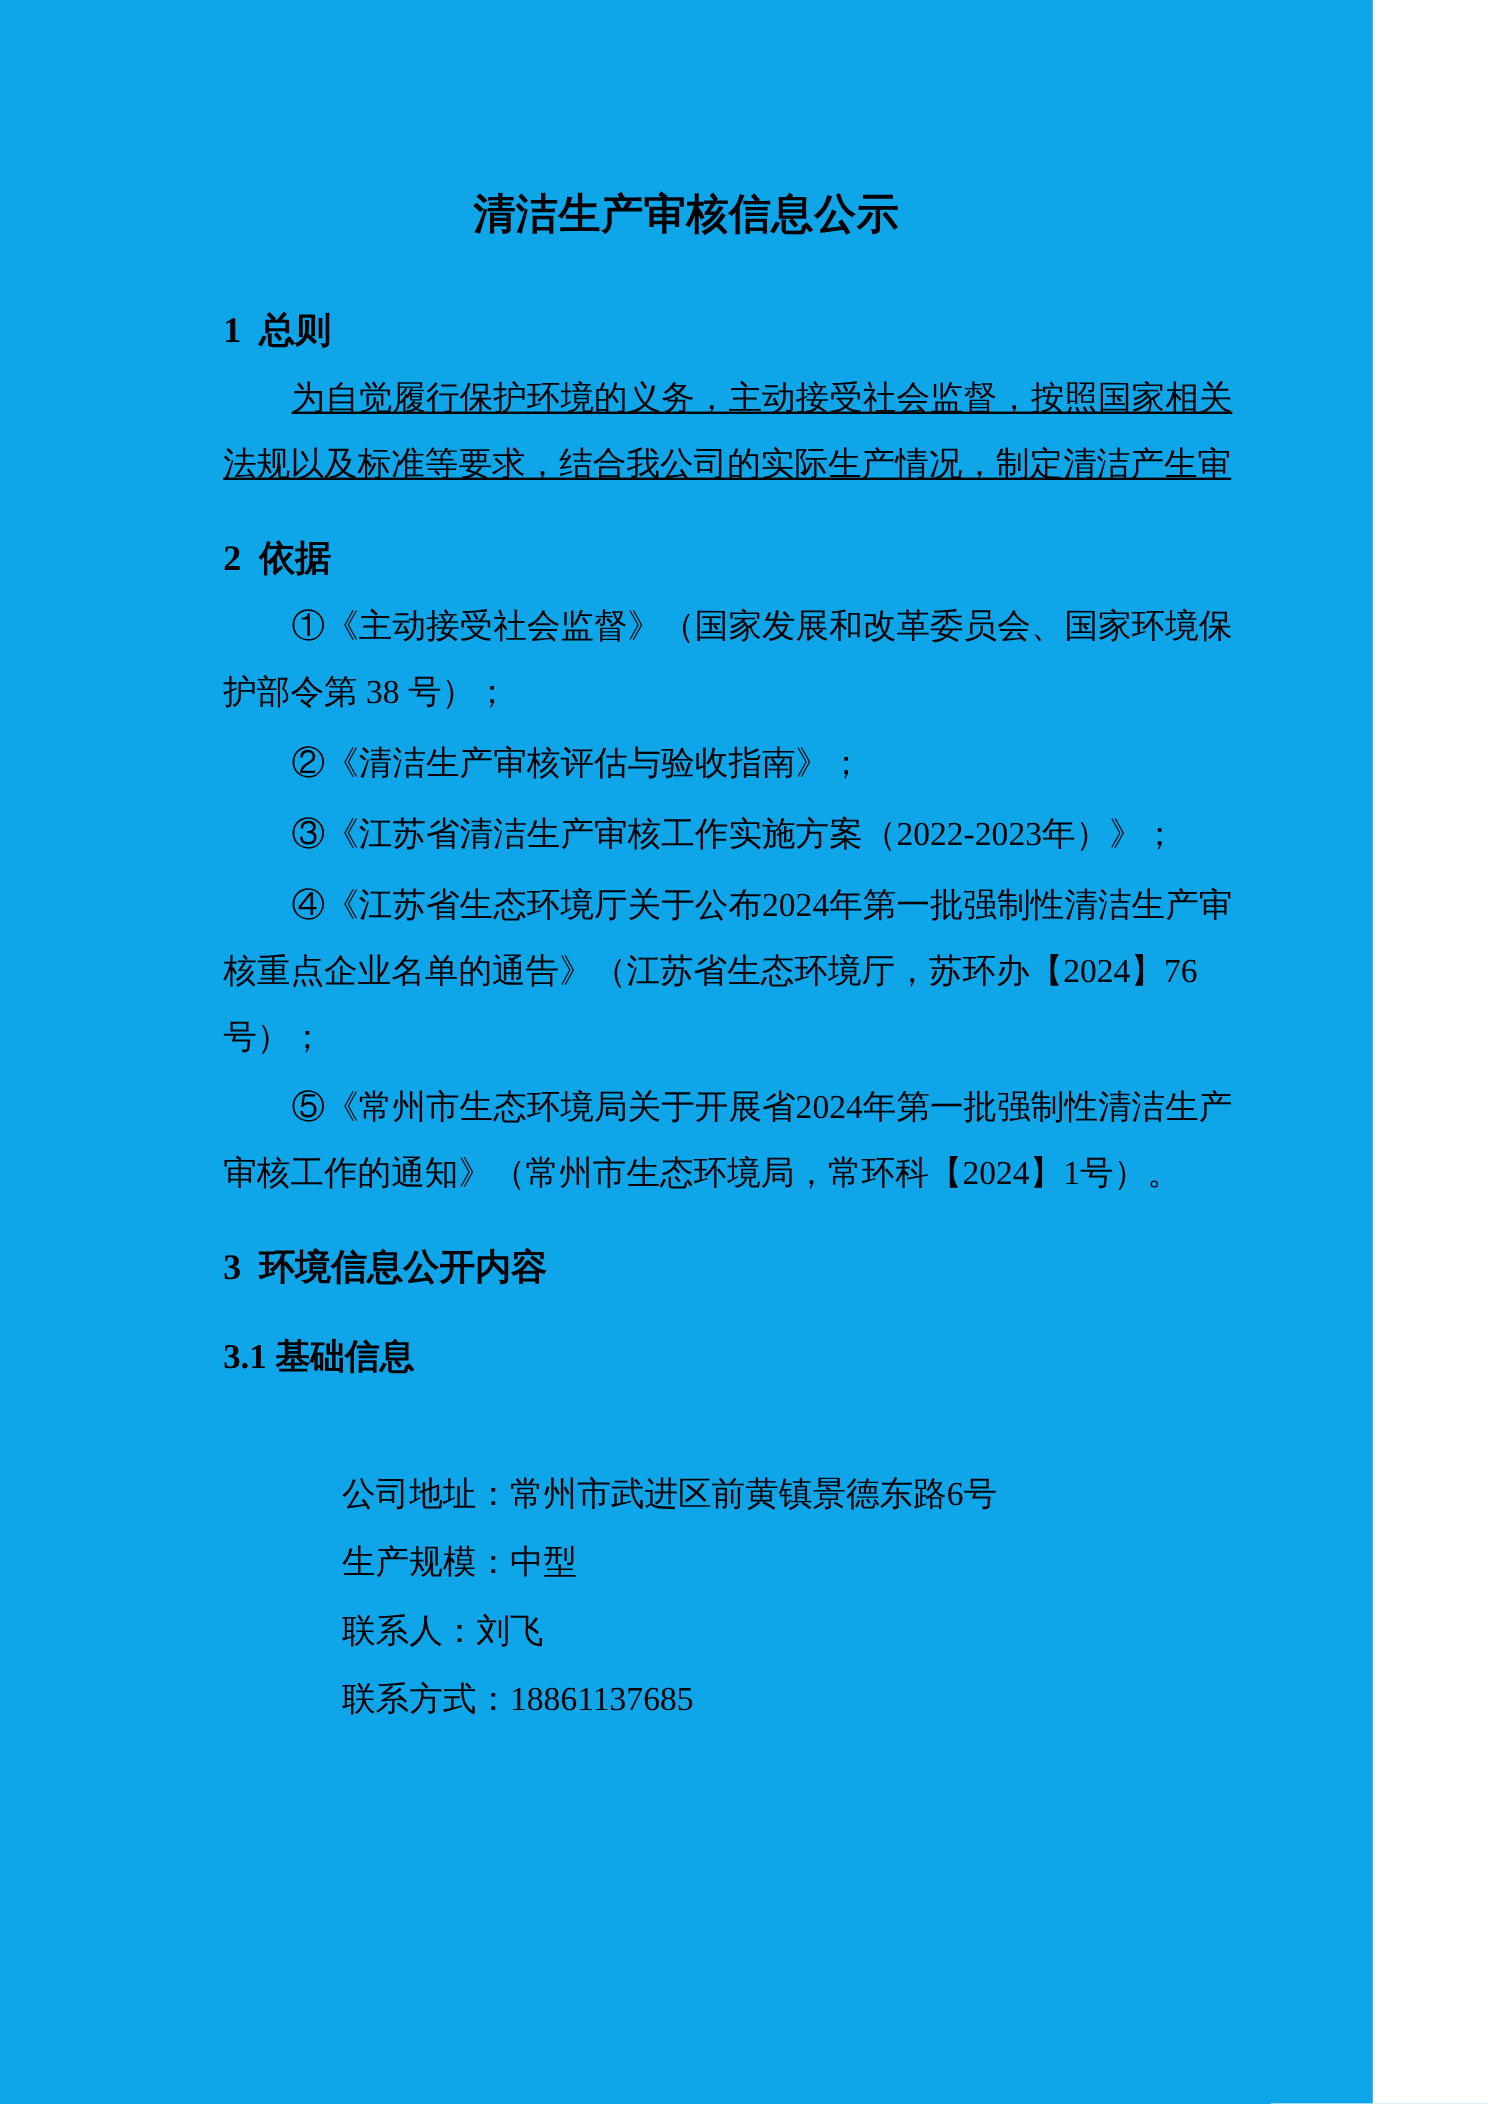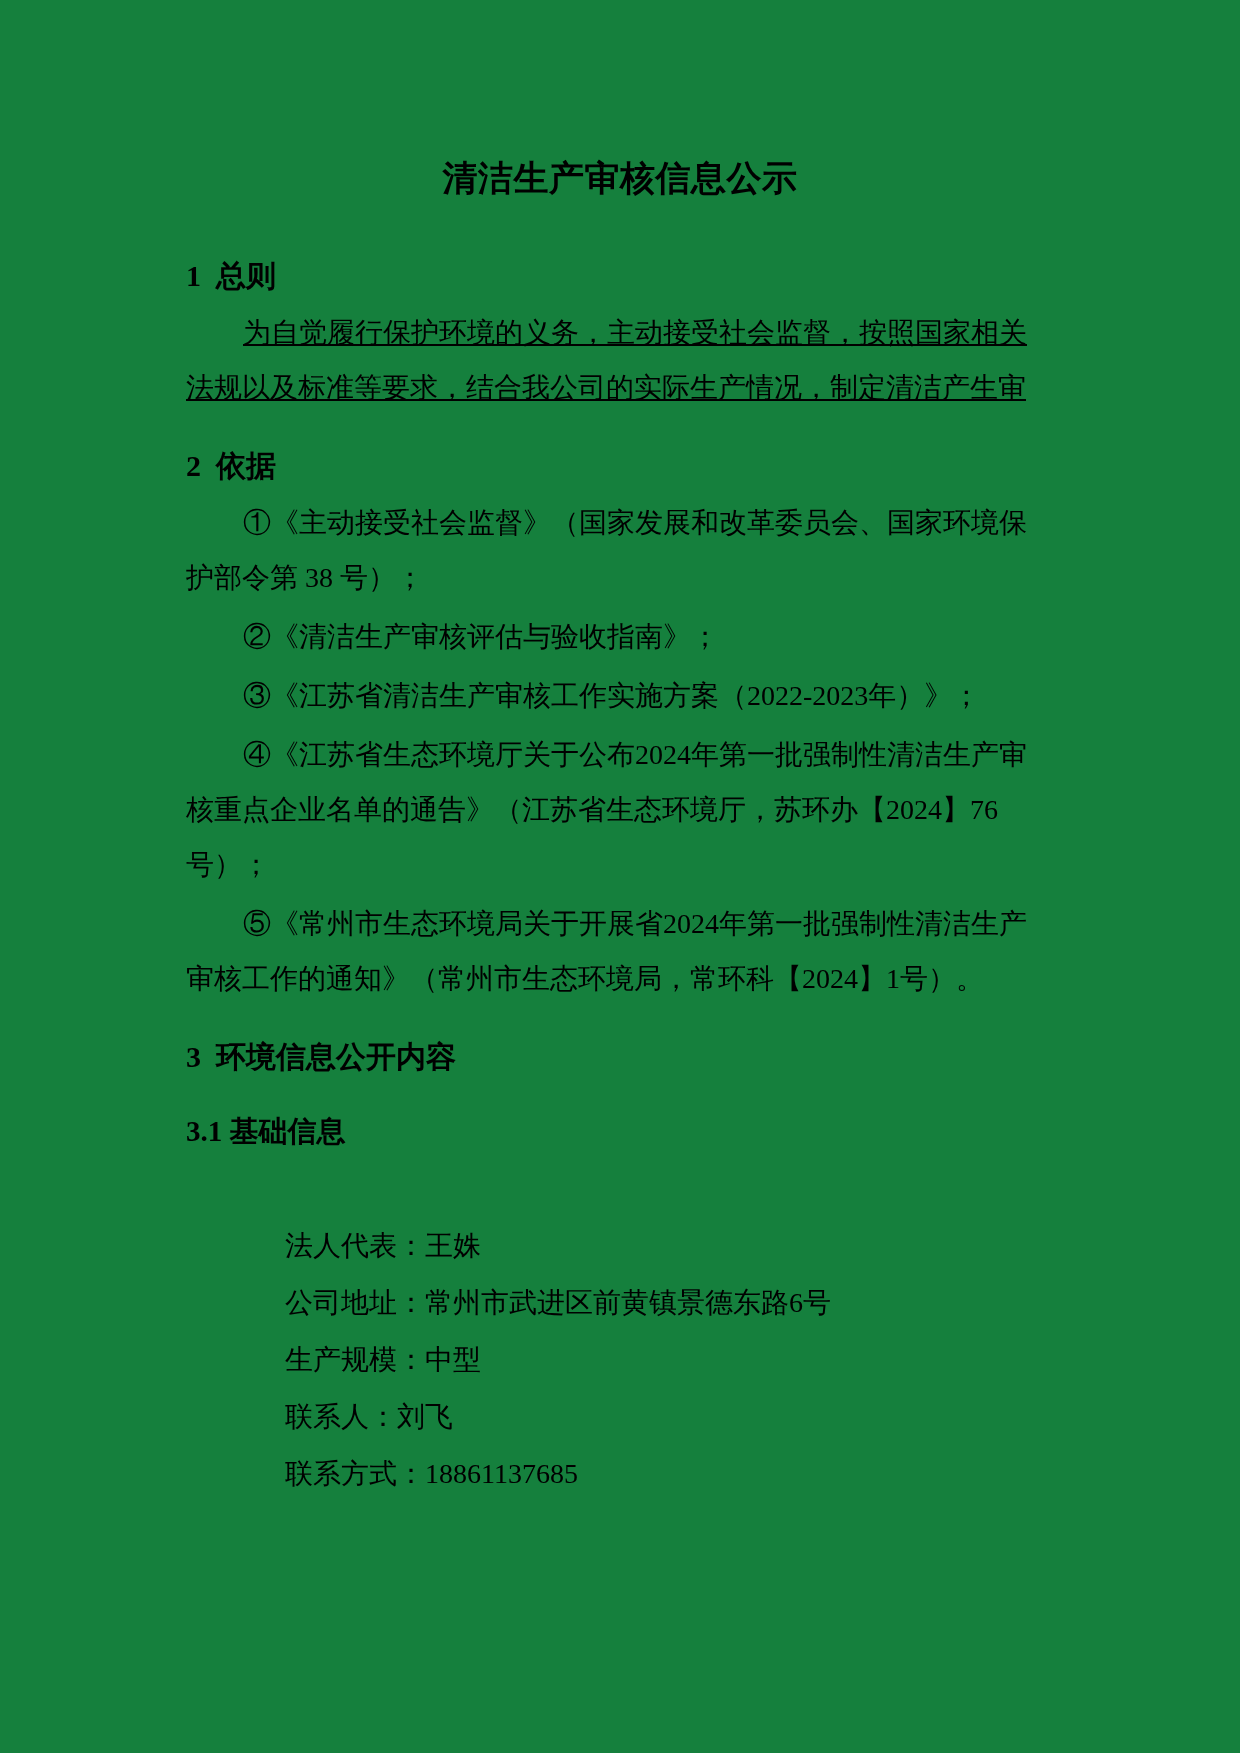--- a/index.html
+++ b/index.html
@@ -2,24 +2,24 @@
 <html><head>
 <meta charset="utf-8">
 <style>
   html, body {
     margin: 0;
     padding: 0;
     background: #ffffff;
   }
   .page {
     position: relative;
-    width: 1240px;
+    width: 1144px;
     height: 1753px;
     box-sizing: border-box;
-    background: #15803d;
+    background: #0ea5e9;
     color: #000000;
     font-family: "Liberation Serif", "DejaVu Serif", serif;
     padding: 155px 186px 0 186px;
     overflow: hidden;
   }
   .doc-title {
     font-size: 35px;
     font-weight: bold;
     line-height: 48px;
     height: 48px;
@@ -94,23 +94,20 @@
       <div class="line">审核工作的通知》（常州市生态环境局，常环科【2024】1号）。</div>
     </div>
   </div>
 
   <div class="heading" id="h3">3  环境信息公开内容</div>
 
   <div class="heading" id="h31">3.1 基础信息</div>
 
   <div class="fields">
     <div class="field">
-      <span>法人代表：</span><span>王姝</span>
-    </div>
-    <div class="field">
       <span>公司地址：</span><span>常州市武进区前黄镇景德东路6号</span>
     </div>
     <div class="field">
       <span>生产规模：</span><span>中型</span>
     </div>
     <div class="field">
       <span>联系人：</span><span>刘飞</span>
     </div>
     <div class="field">
       <span>联系方式：</span><span>18861137685</span>

